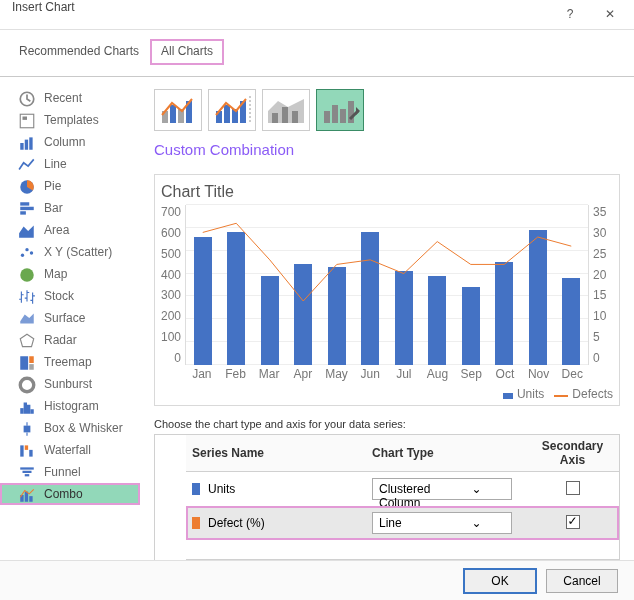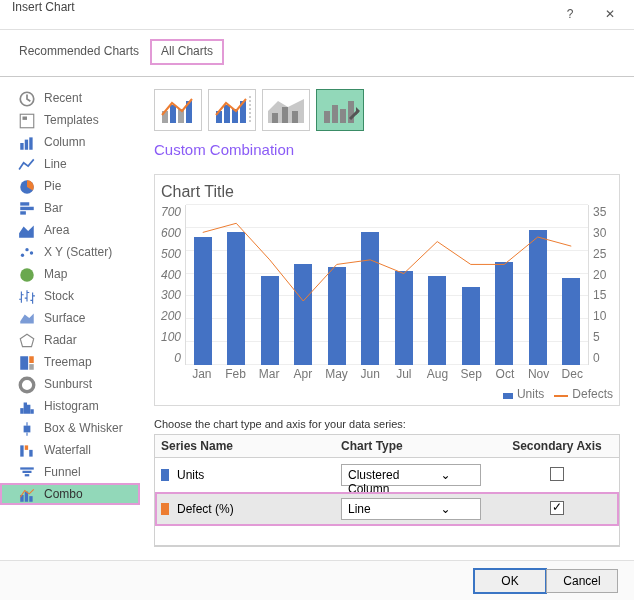--- a/index.html
+++ b/index.html
@@ -26,61 +26,61 @@
 
 .right { flex: 1; padding: 12px 14px 0 14px; }
 .subtype-row { display: flex; gap: 6px; margin-bottom: 10px; }
 .subtype { width: 48px; height: 42px; border: 1px solid #ccc; display: flex; align-items: center; justify-content: center; cursor: pointer; }
 .subtype.chosen { background: #92d8b9; border: 1px solid #3a8c66; }
 .section-title { font-size: 15px; color: #8b5cf6; margin-bottom: 16px; }
 .chart-frame { border: 1px solid #d9d9d9; padding: 8px 6px 4px; margin-bottom: 12px; }
 .chart-title { color: #555; font-size: 16px; margin-bottom: 4px; }
 .plot { display: flex; height: 160px; }
 .yaxis, .yaxis2 { display: flex; flex-direction: column; justify-content: space-between; font-size: 9px; color: #777; width: 24px; }
-.yaxis { align-items: flex-end; padding-right: 4px; font-style: italic; }
+.yaxis { align-items: flex-end; padding-right: 4px; }
 .yaxis2 { align-items: flex-start; padding-left: 4px; }
 .plotarea { flex: 1; position: relative; border-left: 1px solid #ddd; border-right: 1px solid #ddd; }
 .grid { position: absolute; left: 0; right: 0; top: 0; bottom: 0; }
 .gridline { position: absolute; left: 0; right: 0; border-top: 1px solid #eee; }
 .bars { position: absolute; left: 0; right: 0; bottom: 0; top: 0; display: flex; }
 .barcol { flex: 1; display: flex; align-items: flex-end; justify-content: center; }
 .bar { width: 18px; background: #4472c4; }
 .line-svg { position: absolute; left: 0; top: 0; width: 100%; height: 100%; }
 .xaxis { display: flex; font-size: 9px; color: #777; margin-top: 2px; }
 .xaxis-spacer { width: 24px; }
 .xaxis-labels { flex: 1; display: flex; }
 .xaxis-labels span { flex: 1; text-align: center; }
 .legend { text-align: right; font-size: 9px; color: #777; margin-top: 6px; }
 .legend-sw { display: inline-block; vertical-align: middle; margin-right: 4px; }
 .legend-bar { width: 10px; height: 6px; background: #4472c4; }
 .legend-line { width: 14px; height: 2px; background: #ed7d31; }
 
 
 .instr { font-size: 11px; color: #333; margin-bottom: 4px; }
-.dgrid { border: 1px solid #d0d0d0; }
+.dgrid { border: 1px solid #d0d0d0; padding-left: 31px; }
 .dgrid-head, .dgrid-row { display: flex; align-items: center; }
 .dgrid-head { background: #fafafa; border-bottom: 1px solid #d0d0d0; }
 .dgrid-head > div { padding: 4px 6px; font-weight: 600; color: #333; }
 .dgrid-row > div { padding: 6px; }
 .col-name { width: 180px; display: flex; align-items: center; gap: 8px; }
 .col-type { width: 160px; }
 .col-axis { flex: 1; text-align: center; }
 .dgrid-row.highlighted { background: #e8e8e8; outline: 2px solid #e29ad6; outline-offset: -2px; }
 .dgrid-body { height: 88px; overflow: auto; border-bottom: 1px solid #d0d0d0; }
 .series-sw { width: 8px; height: 12px; }
 .sw-bar { background: #4472c4; }
 .sw-line { background: #ed7d31; }
 .dd { display: flex; border: 1px solid #aaa; background: #efefef; height: 22px; width: 140px; }
 .dd span { flex: 1; padding: 3px 6px; background: #fff; }
 .dd .caret { width: 18px; display: flex; align-items: center; justify-content: center; }
 .checkbox { display: inline-block; width: 14px; height: 14px; border: 1px solid #666; background: #fff; position: relative; }
 .checkbox.checked::after { content: "✓"; position: absolute; left: 1px; top: -2px; font-size: 12px; color: #000; }
 
 
-.footer { position: absolute; bottom: 0; left: 0; right: 0; height: 40px; border-top: 1px solid #e0e0e0; display: flex; align-items: center; justify-content: flex-end; gap: 0; padding-right: 16px; background: #fafafa; }
+.footer { position: absolute; bottom: 0; left: 0; right: 0; height: 40px; border-top: 1px solid #e0e0e0; display: flex; align-items: center; justify-content: flex-end; gap: 10px; padding-right: 16px; background: #fafafa; }
 .btn { min-width: 72px; padding: 4px 10px; border: 1px solid #aaa; background: #efefef; text-align: center; cursor: pointer; }
 .btn.primary { border: 1px solid #3a75c4; box-shadow: 0 0 0 1px #3a75c4; }
 </style>
 </head>
 <body>
 
 <div class="titlebar">
   <div class="titlebar-title">Insert Chart</div>
   <div class="titlebar-btns">
     <div class="titlebar-btn">?</div>

